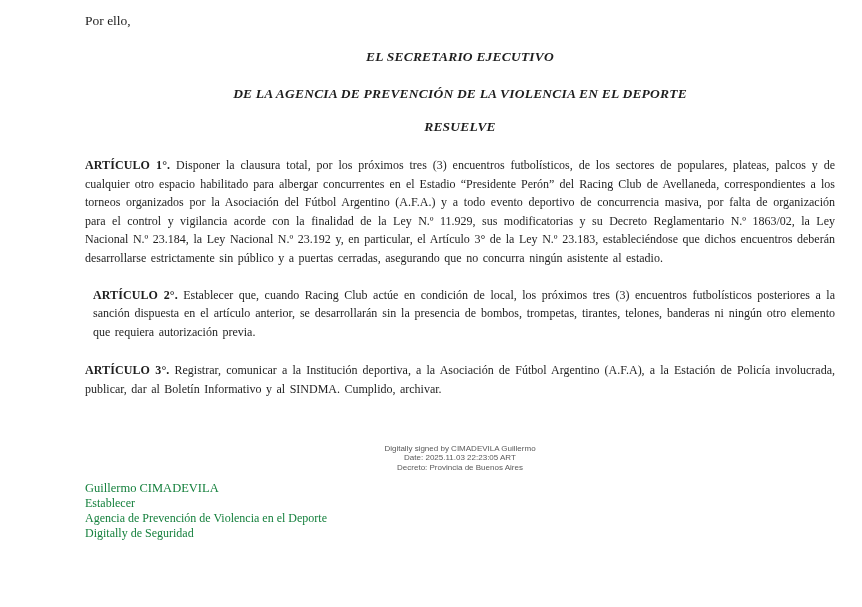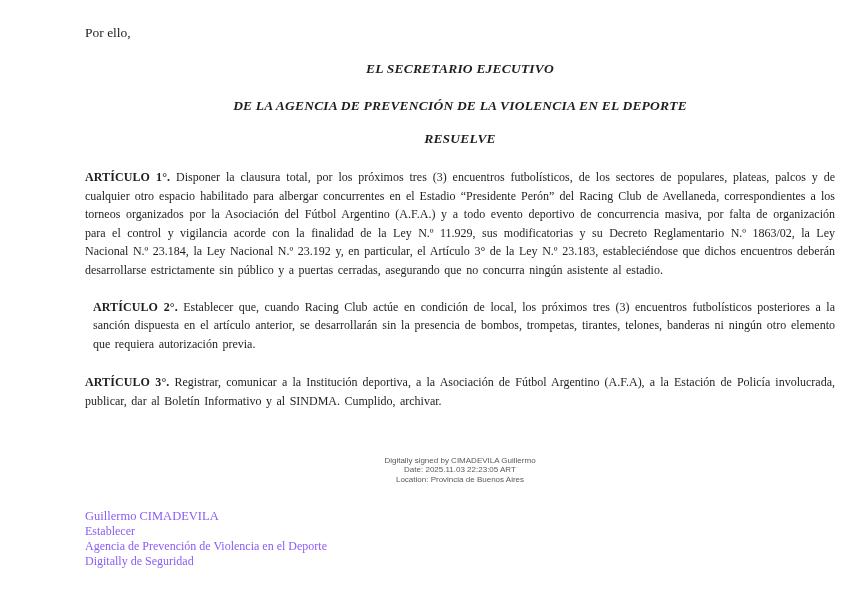--- a/index.html
+++ b/index.html
@@ -9,21 +9,21 @@
   }
   .page {
     position: relative;
     width: 862px;
     height: 607px;
     background: #ffffff;
     font-family: "Liberation Serif", serif;
     color: #1e1e1e;
     overflow: hidden;
     box-sizing: border-box;
-    padding: 24px 27px 0 85px;
+    padding: 12px 27px 0 85px;
   }
   .intro {
     font-size: 13.5px;
     line-height: 18px;
     margin: 0;
   }
   .heading {
     text-align: center;
     font-weight: bold;
     font-size: 13.5px;
@@ -48,24 +48,24 @@
   .article b { letter-spacing: 0.1px; }
   .digital-stamp {
     margin-top: 45px;
     font-family: "Liberation Sans", sans-serif;
     font-size: 8px;
     line-height: 9.5px;
     color: #595959;
     text-align: center;
   }
   .signer-block {
-    margin-top: 25px;
+    margin-top: 9px;
     font-size: 12px;
     line-height: 15px;
-    color: #8b5cf6;
+    color: #15803d;
   }
   .signer-name {
     font-size: 12.5px;
   }
 </style>
 </head>
 <body>
 
 <div class="page">
 
@@ -77,21 +77,21 @@
 
   <p class="article article-1"><b>ARTÍCULO 1°.</b><span> Disponer la clausura total, por los próximos tres (3) encuentros futbolísticos, de los sectores de populares, plateas, palcos y de cualquier otro espacio habilitado para albergar concurrentes en el Estadio “Presidente Perón” del Racing Club de Avellaneda, correspondientes a los torneos organizados por la Asociación del Fútbol Argentino (A.F.A.) y a todo evento deportivo de concurrencia masiva, por falta de organización para el control y vigilancia acorde con la finalidad de la Ley N.º 11.929, sus modificatorias y su Decreto Reglamentario N.º 1863/02, la Ley Nacional N.º 23.184, la Ley Nacional N.º 23.192 y, en particular, el Artículo 3° de la Ley N.º 23.183, estableciéndose que dichos encuentros deberán desarrollarse estrictamente sin público y a puertas cerradas, asegurando que no concurra ningún asistente al estadio.</span></p>
 
   <p class="article article-2"><b>ARTÍCULO 2°.</b><span> Establecer que, cuando Racing Club actúe en condición de local, los próximos tres (3) encuentros futbolísticos posteriores a la sanción dispuesta en el artículo anterior, se desarrollarán sin la presencia de bombos, trompetas, tirantes, telones, banderas ni ningún otro elemento que requiera autorización previa.</span></p>
 
   <p class="article article-3"><b>ARTÍCULO 3°.</b><span> Registrar, comunicar a la Institución deportiva, a la Asociación de Fútbol Argentino (A.F.A), a la Estación de Policía involucrada, publicar, dar al Boletín Informativo y al SINDMA. Cumplido, archivar.</span></p>
 
   <div class="digital-stamp">
     <div>Digitally signed by CIMADEVILA Guillermo</div>
     <div>Date: 2025.11.03 22:23:05 ART</div>
-    <div>Location: Provincia de Buenos Aires</div>
+    <div>Decreto: Provincia de Buenos Aires</div>
   </div>
 
   <div class="signer-block">
     <div class="signer-name">Guillermo CIMADEVILA</div>
     <div>Establecer</div>
     <div>Agencia de Prevención de Violencia en el Deporte</div>
     <div>Digitally de Seguridad</div>
   </div>
 
 </div>

